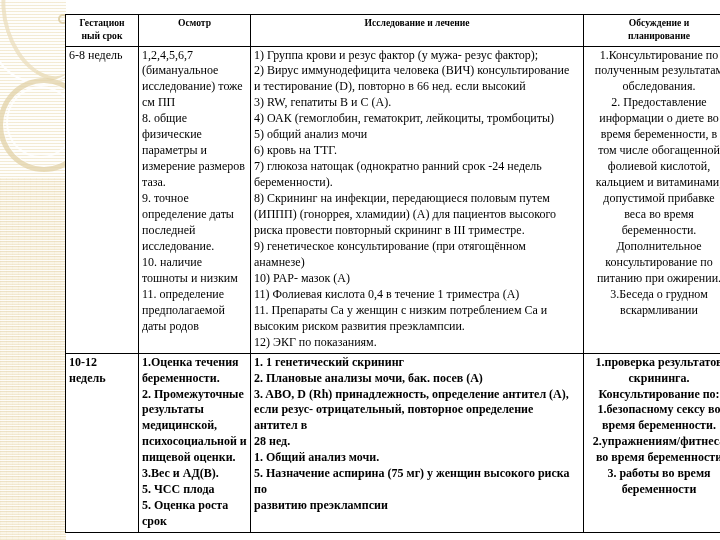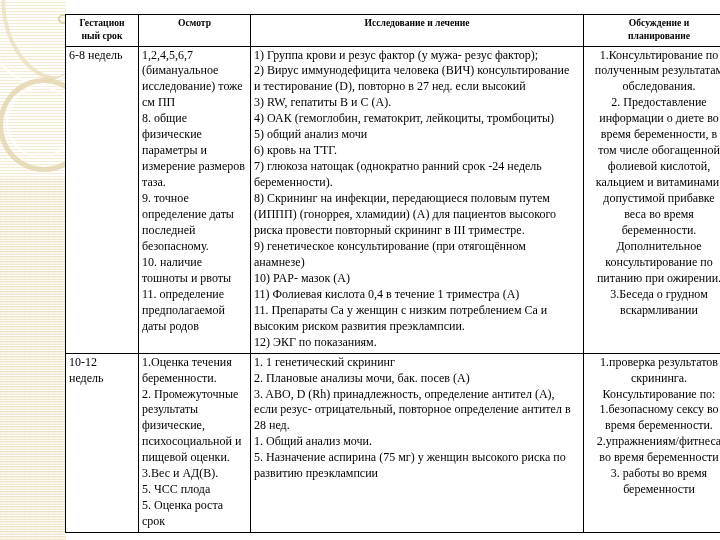--- a/index.html
+++ b/index.html
@@ -164,21 +164,21 @@
   .cell-lines li {
     margin: 0;
     padding: 0;
   }
   td.c4 .cell-lines li { text-align: center; }
   td.c1 .cell-lines li,
   td.c2 .cell-lines li,
   td.c3 .cell-lines li { text-align: left; }
 
   .row1 td { height: 272px; }
-  .row2 td { height: 152px; }
+  .row2 td { height: 152px; font-weight: bold; }
 </style>
 </head>
 <body>
 
 <div id="slide">
 
   <div class="bg-band"></div>
   <div class="bg-band-upper"></div>
   <div class="swirl swirl-arc"></div>
   <div class="swirl swirl-arc2"></div>
@@ -220,33 +220,33 @@
                 <li>исследование) тоже</li>
                 <li>см ПП</li>
                 <li>8. общие</li>
                 <li>физические</li>
                 <li>параметры и</li>
                 <li>измерение размеров</li>
                 <li>таза.</li>
                 <li>9. точное</li>
                 <li>определение даты</li>
                 <li>последней</li>
-                <li>безопасному.</li>
+                <li>исследование.</li>
                 <li>10. наличие</li>
-                <li>тошноты и рвоты</li>
+                <li>тошноты и низким</li>
                 <li>11. определение</li>
                 <li>предполагаемой</li>
                 <li>даты родов</li>
               </ul>
           </td>
           <td class="c3">
             <ul class="cell-lines">
                 <li>1) Группа крови и резус фактор (у мужа- резус фактор);</li>
                 <li>2) Вирус иммунодефицита человека (ВИЧ) консультирование</li>
-                <li>и тестирование (D), повторно в 27 нед. если высокий</li>
+                <li>и тестирование (D), повторно в 66 нед. если высокий</li>
                 <li>3) RW, гепатиты B и C (A).</li>
                 <li>4) ОАК (гемоглобин, гематокрит, лейкоциты, тромбоциты)</li>
                 <li>5) общий анализ мочи</li>
                 <li>6) кровь на ТТГ.</li>
                 <li>7) глюкоза натощак (однократно ранний срок -24 недель</li>
                 <li>беременности).</li>
                 <li>8) Скрининг на инфекции, передающиеся половым путем</li>
                 <li>(ИППП) (гоноррея, хламидии) (A) для пациентов высокого</li>
                 <li>риска провести повторный скрининг в III триместре.</li>
                 <li>9) генетическое консультирование (при отягощённом</li>
@@ -286,21 +286,21 @@
                 <li>10-12</li>
                 <li>недель</li>
               </ul>
           </td>
           <td class="c2">
             <ul class="cell-lines">
                 <li>1.Оценка течения</li>
                 <li>беременности.</li>
                 <li>2. Промежуточные</li>
                 <li>результаты</li>
-                <li>физические,</li>
+                <li>медицинской,</li>
                 <li>психосоциальной и</li>
                 <li>пищевой оценки.</li>
                 <li>3.Вес и АД(B).</li>
                 <li>5. ЧСС плода</li>
                 <li>5. Оценка роста</li>
                 <li>срок</li>
               </ul>
           </td>
           <td class="c3">
             <ul class="cell-lines">

